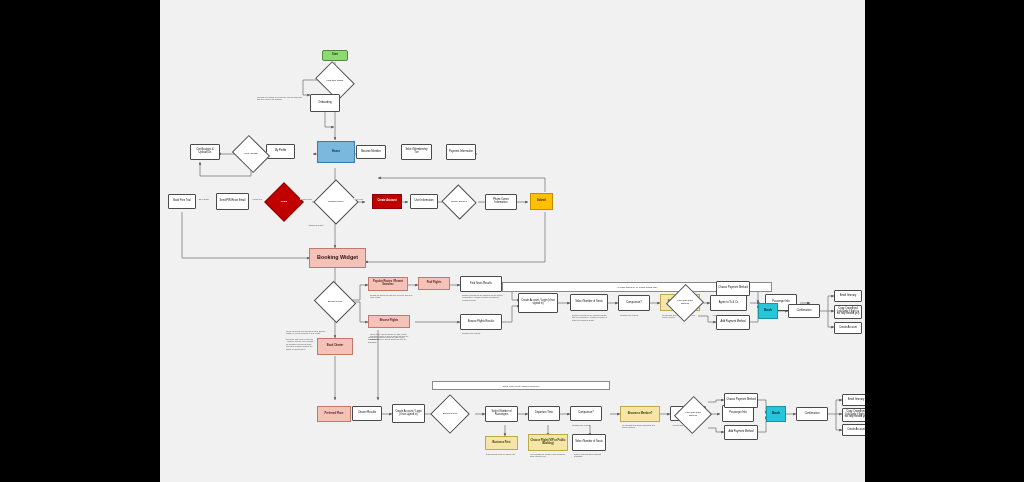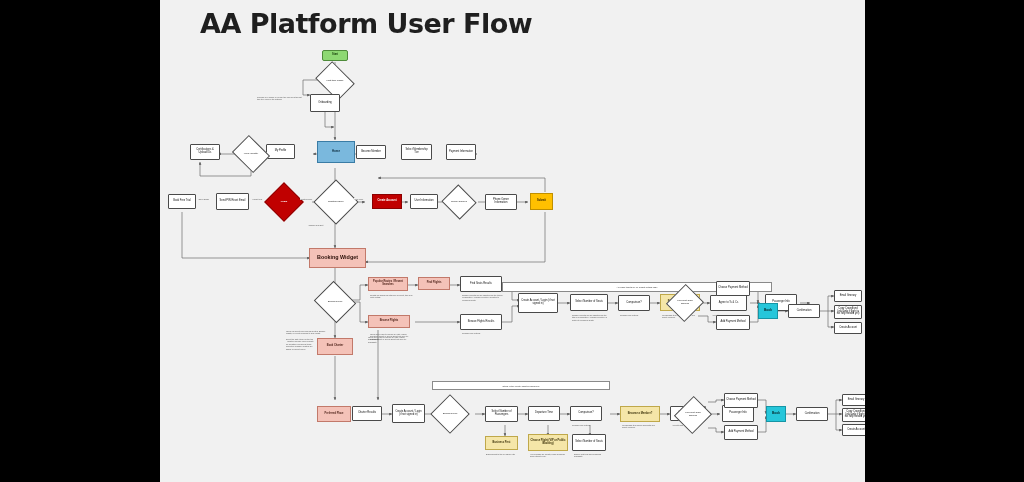--- a/index.html
+++ b/index.html
@@ -26,21 +26,20 @@
   .banner{position:absolute;box-sizing:border-box;background:#fff;border:1px solid #8a8a8a;display:flex;align-items:center;justify-content:center;font-size:2.2px;color:#333;}
   .lbl{position:absolute;font-size:2.0px;color:#555;background:#f1f1f1;padding:0 0.5px;}
   svg.edges{position:absolute;left:0;top:0;width:705px;height:482px;pointer-events:none;}
 </style>
 </head>
 <body>
 
 <div id="stage">
   <div id="canvas">
 
-    <div id="title">AA Platform User Flow</div>
 
     <svg class="edges" viewBox="0 0 705 482" xmlns="http://www.w3.org/2000/svg">
       <defs>
         <marker id="ah" markerWidth="5" markerHeight="5" refX="4" refY="2" orient="auto">
           <path d="M0,0 L4,2 L0,4 z" fill="#555"></path>
         </marker>
       </defs>
       <g stroke="#6b6b6b" stroke-width="0.7" fill="none" marker-end="url(#ah)">
 
         <path d="M175,62 L175,70"></path>

